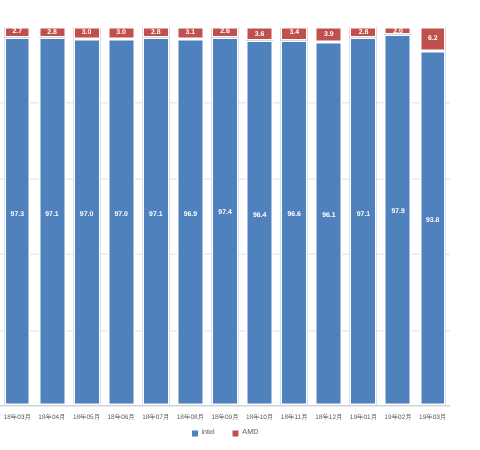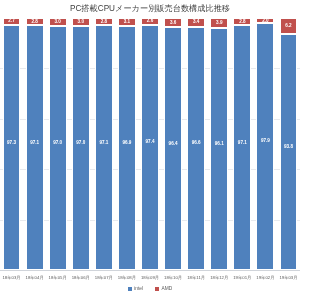--- a/index.html
+++ b/index.html
@@ -154,21 +154,20 @@
     color: #5a5a5a;
     line-height: 1;
     white-space: nowrap;
   }
 </style>
 </head>
 <body>
 
 <div id="chart-root">
 
-  <div id="chart-title">PC搭載CPUメーカー別販売台数構成比推移</div>
 
   <div id="plot-area">
     <div id="gridlines-layer">
         <div class="gridline" style="top: 201.6px;"></div>
         <div class="gridline" style="top: 151.2px;"></div>
         <div class="gridline" style="top: 100.8px;"></div>
         <div class="gridline" style="top: 50.4px;"></div>
       </div>
     <div id="bars-layer">
         <div class="bar-col">

